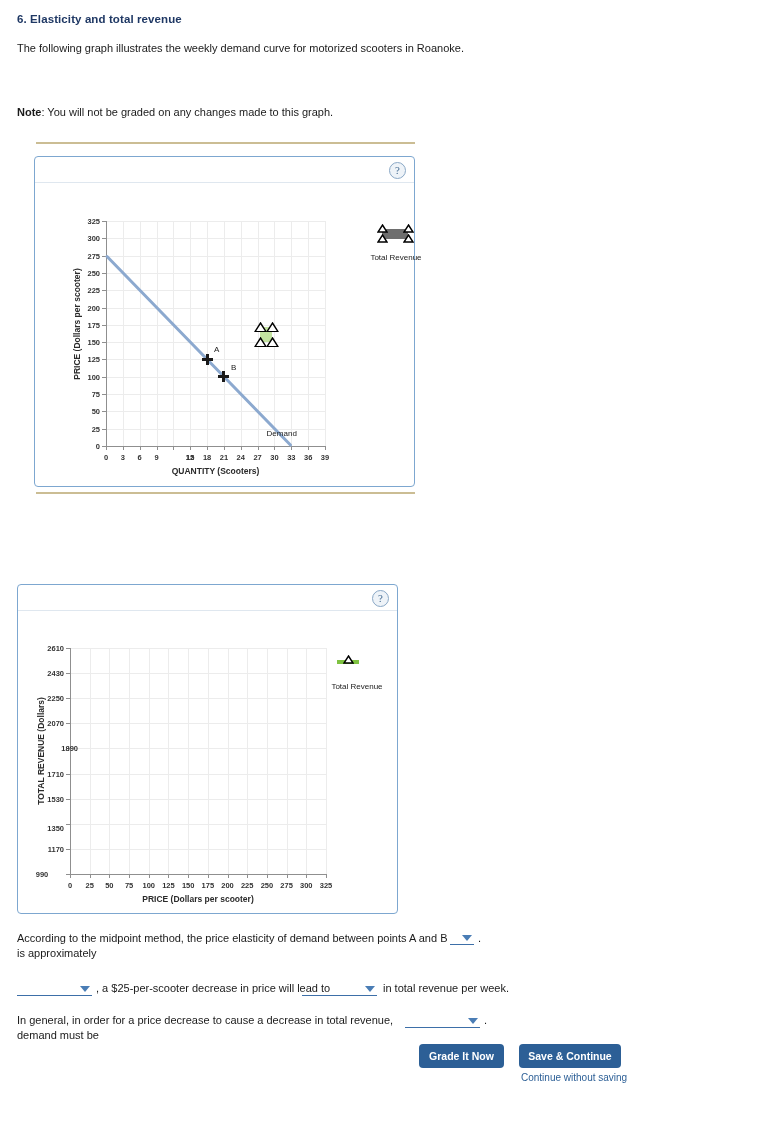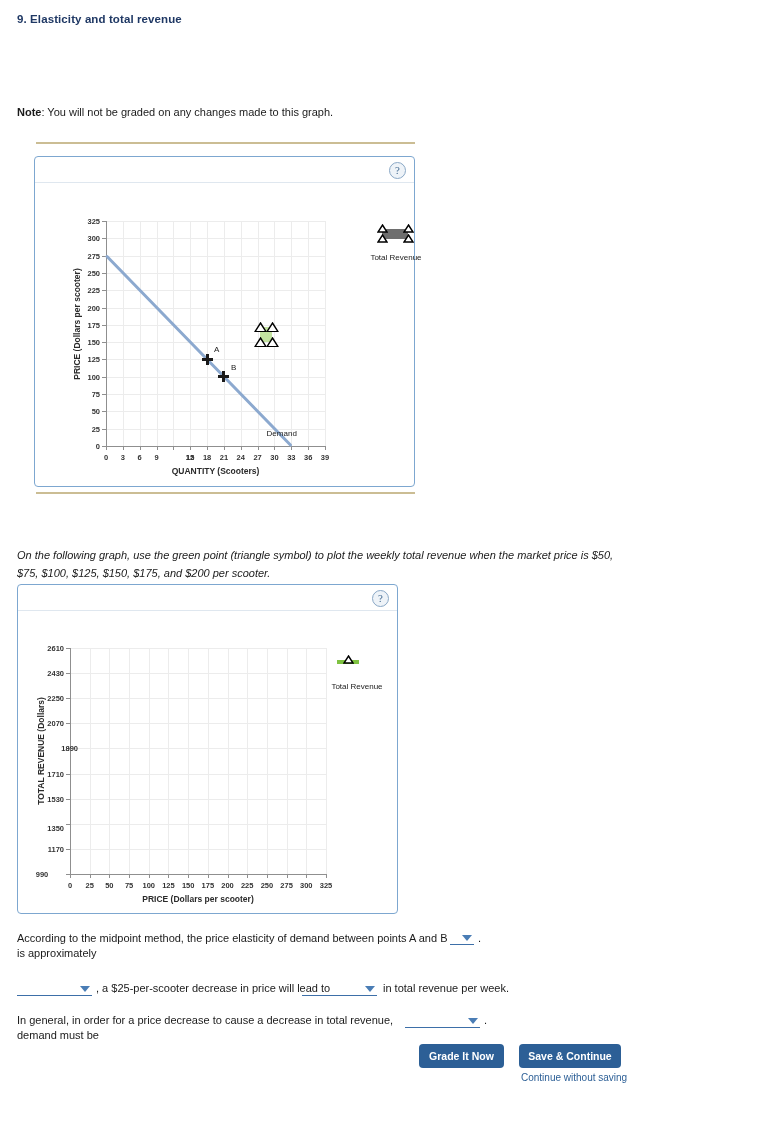--- a/index.html
+++ b/index.html
@@ -205,22 +205,23 @@
     text-decoration: none;
     cursor: pointer;
     white-space: nowrap;
   }
 </style>
 </head>
 <body>
 
 <div class="page">
 
-  <div class="q-title">9. Elasticity and total revenue</div>
-
+  <div class="q-title">6. Elasticity and total revenue</div>
+
+  <div class="prose" style="left:17px; top:41px; width:700px;">The following graph illustrates the weekly demand curve for motorized scooters in Roanoke.</div>
 
 
   <div class="prose" style="left:17px; top:105px; width:700px;">
     <b>Note</b><span>: You will not be graded on any changes made to this graph.</span>
   </div>
 
   <div class="tan-rule" style="left:36px; top:142px; width:379px;"></div>
   <div class="tan-rule" style="left:36px; top:492px; width:379px;"></div>
 
   <div class="panel" style="left:34px; top:156px; width:381px; height:331px;">
@@ -343,21 +344,20 @@
         <svg width="11" height="9.02" style="position:absolute;left:341.5px;top:77.49px;">
           <polygon points="5.5,1 10,8.02 1,8.02" fill="#ffffff" stroke="#000000" stroke-width="1.4"></polygon>
         </svg>
         <svg width="11" height="9.02" style="position:absolute;left:367.5px;top:77.49px;">
           <polygon points="5.5,1 10,8.02 1,8.02" fill="#ffffff" stroke="#000000" stroke-width="1.4"></polygon>
         </svg>
         <div class="legend-text" style="left:311px;top:96px;width:100px;">Total Revenue</div>
       </div>
   </div>
 
-  <div class="prose italic" style="left:17px; top:546px; width:612px; line-height:18px;">On the following graph, use the green point (triangle symbol) to plot the weekly total revenue when the market price is $50, $75, $100, $125, $150, $175, and $200 per scooter.</div>
 
   <div class="panel" style="left:17px; top:584px; width:381px; height:330px;">
     <div class="panel-head"></div>
     <div class="help-icon">?</div>
 
     <div class="chart-wrap" id="chart2" style="left:0; top:0; width:381px; height:330px;">
         <div class="gridline-v" style="left:71.6923076923077px;top:63px;height:226px;"></div>
         <div class="gridline-v" style="left:91.38461538461539px;top:63px;height:226px;"></div>
         <div class="gridline-v" style="left:111.07692307692308px;top:63px;height:226px;"></div>
         <div class="gridline-v" style="left:130.76923076923077px;top:63px;height:226px;"></div>

